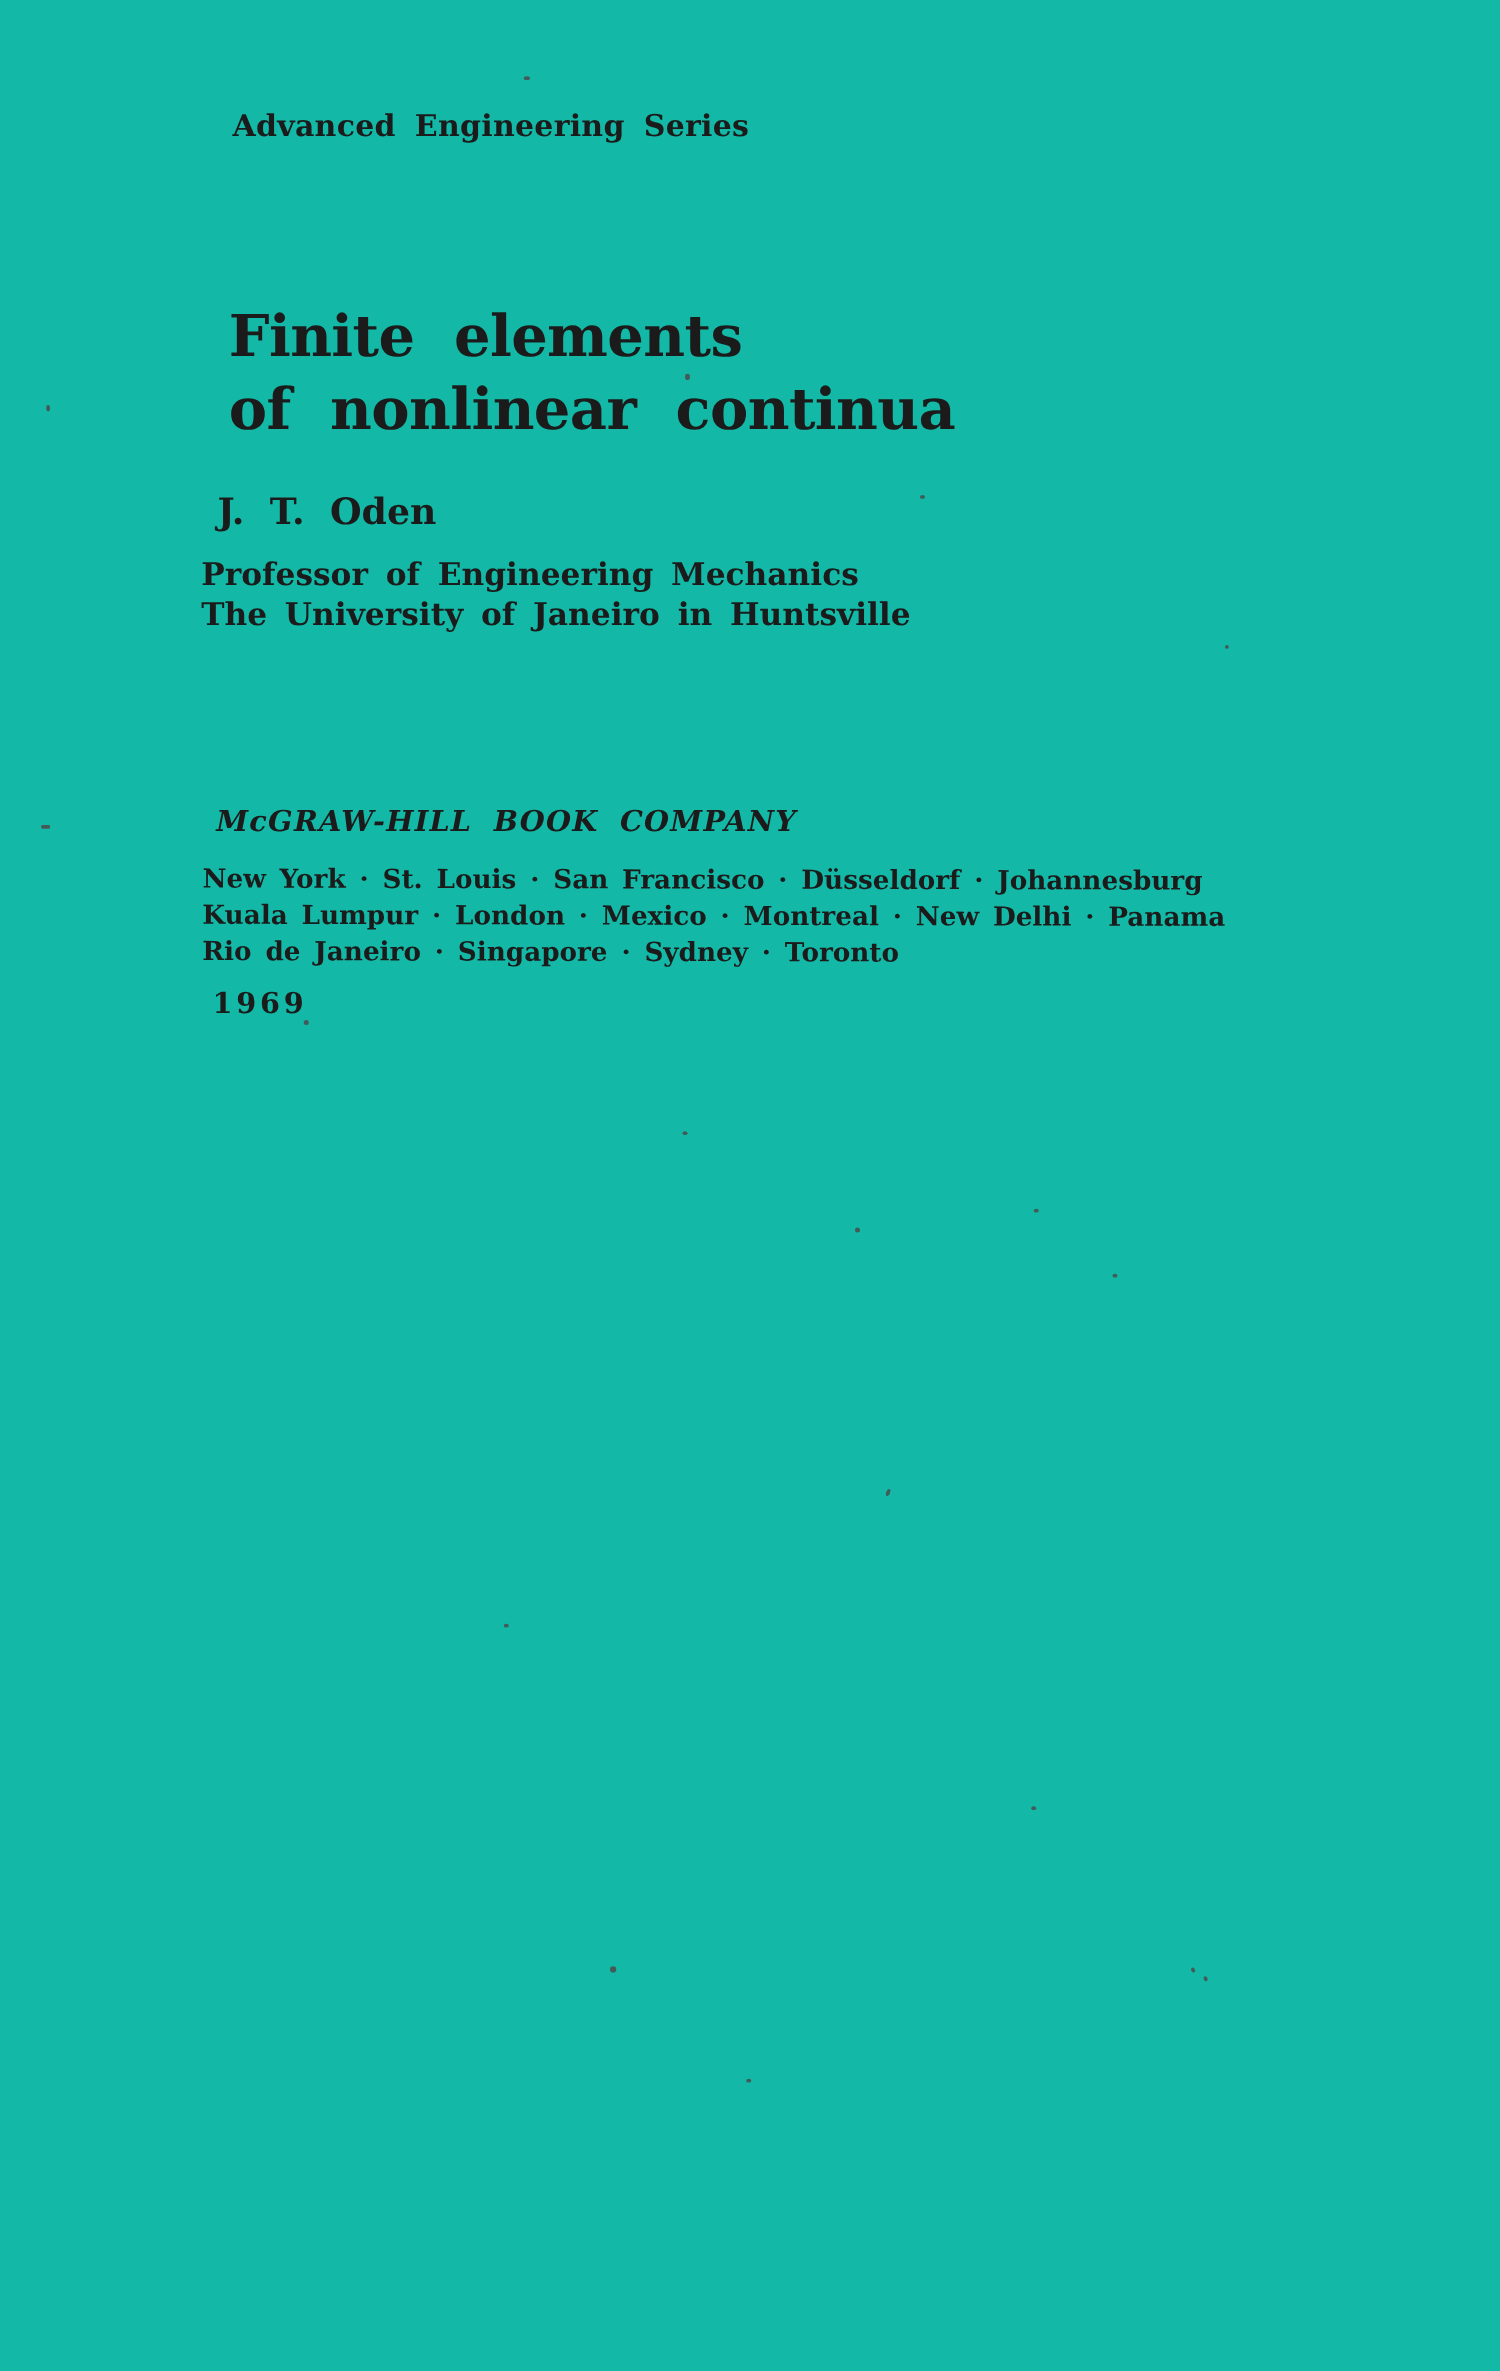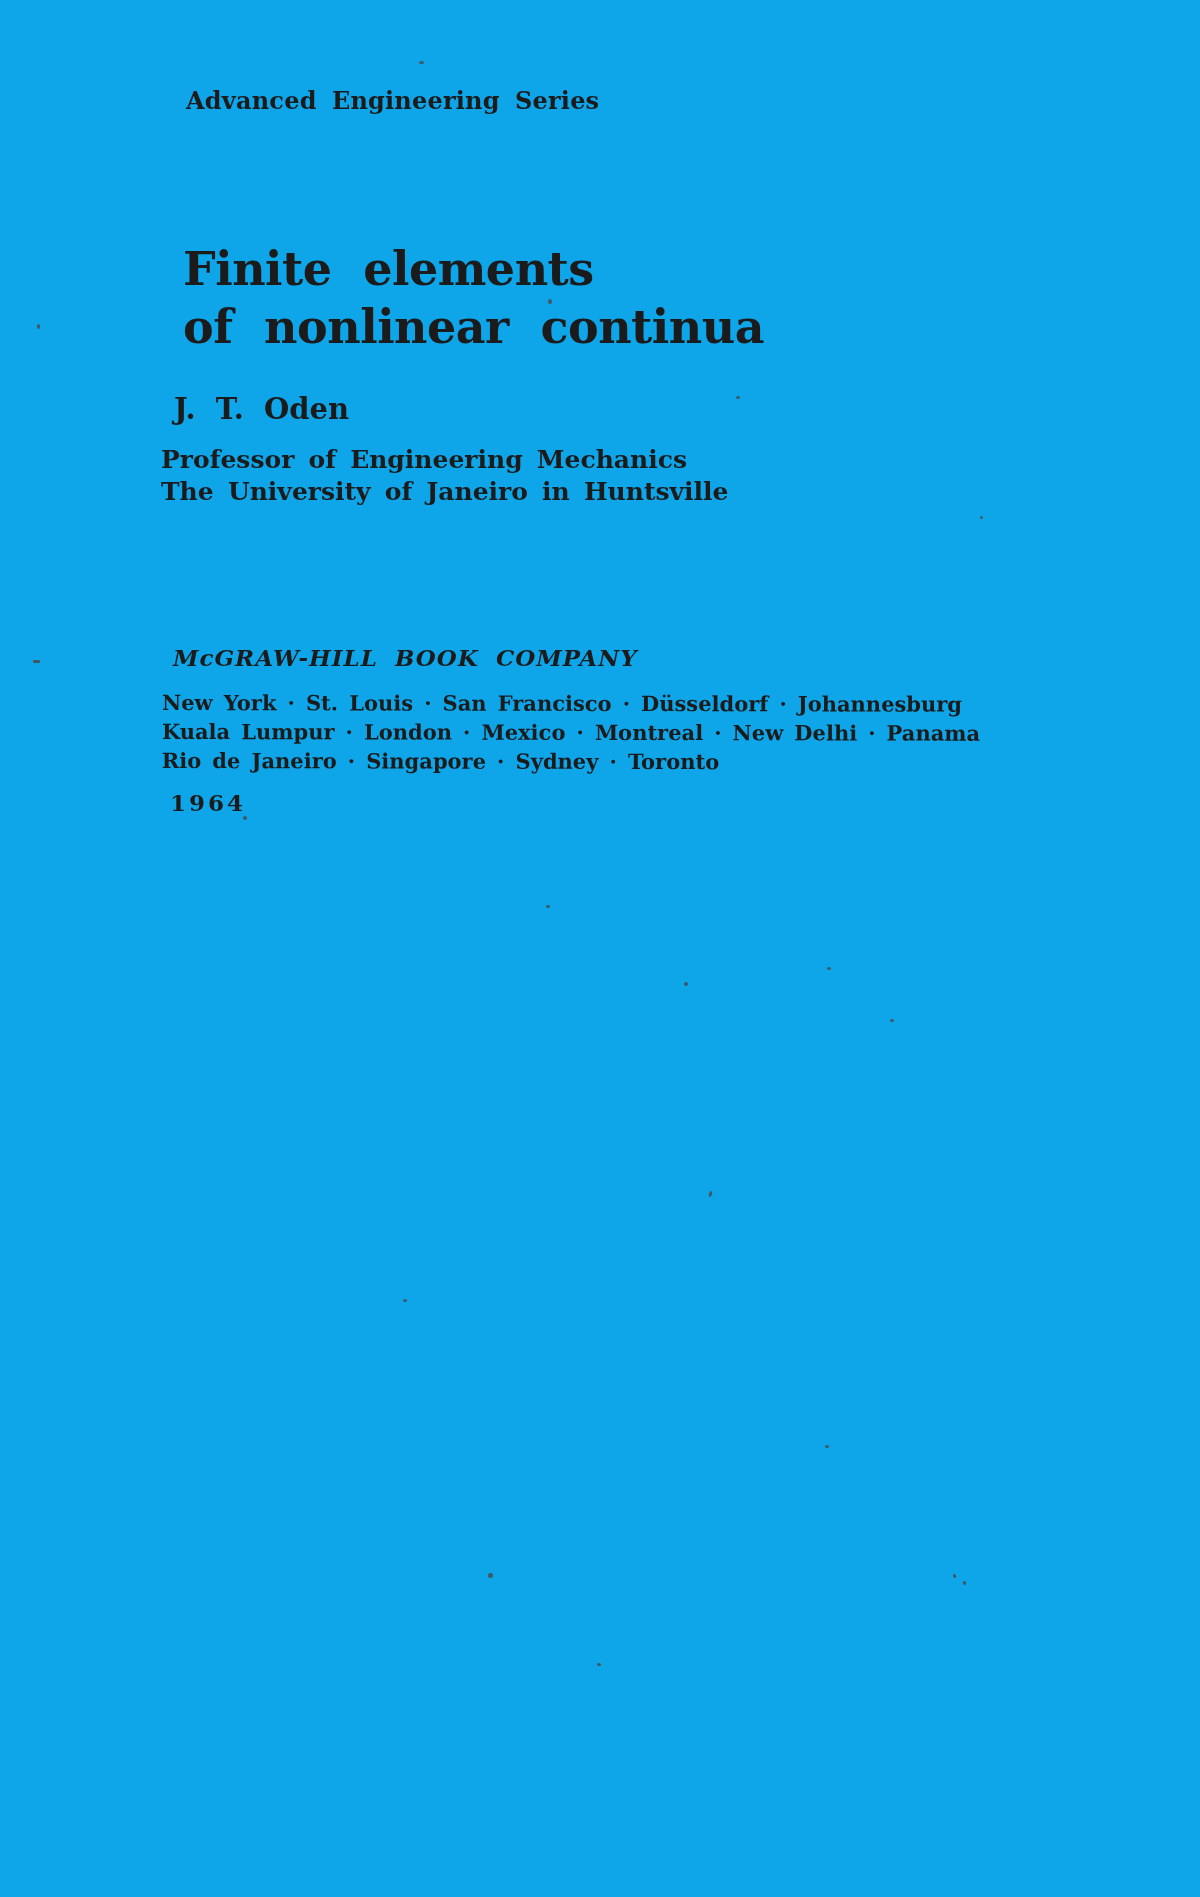--- a/index.html
+++ b/index.html
@@ -4,21 +4,21 @@
 <style>
   html, body {
     margin: 0;
     padding: 0;
     background: #ffffff;
   }
   .page {
     position: relative;
     width: 1200px;
     height: 1897px;
-    background: #0ea5e9;
+    background: #14b8a6;
     font-family: "DejaVu Serif", serif;
     color: #1b1b1b;
     overflow: hidden;
   }
   .block { position: absolute; white-space: nowrap; }
 
   .series-block {
     top: 82px; left: 186px;
     font-size: 24px;
     font-weight: bold;
@@ -106,21 +106,21 @@
   </div>
 
   <div class="block publisher-name">McGRAW-HILL BOOK COMPANY</div>
 
   <div class="block cities-block">
     <div>New York · St. Louis · San Francisco · Düsseldorf · Johannesburg</div>
     <div>Kuala Lumpur · London · Mexico · Montreal · New Delhi · Panama</div>
     <div>Rio de Janeiro · Singapore · Sydney · Toronto</div>
   </div>
 
-  <div class="block year">1964</div>
+  <div class="block year">1969</div>
 
   <div class="speck" style="left:419px; top:61px; width:5px; height:3px;"></div>
   <div class="speck" style="left:548px; top:299px; width:4px; height:5px;"></div>
   <div class="speck" style="left:37px; top:324px; width:3px; height:5px;"></div>
   <div class="speck" style="left:736px; top:396px; width:4px; height:3px;"></div>
   <div class="speck" style="left:980px; top:516px; width:3px; height:3px;"></div>
   <div class="speck" style="left:33px; top:660px; width:7px; height:3px; border-radius:1px;"></div>
   <div class="speck" style="left:243px; top:816px; width:4px; height:4px;"></div>
   <div class="speck" style="left:546px; top:905px; width:4px; height:3px;"></div>
   <div class="speck" style="left:827px; top:967px; width:4px; height:3px;"></div>

